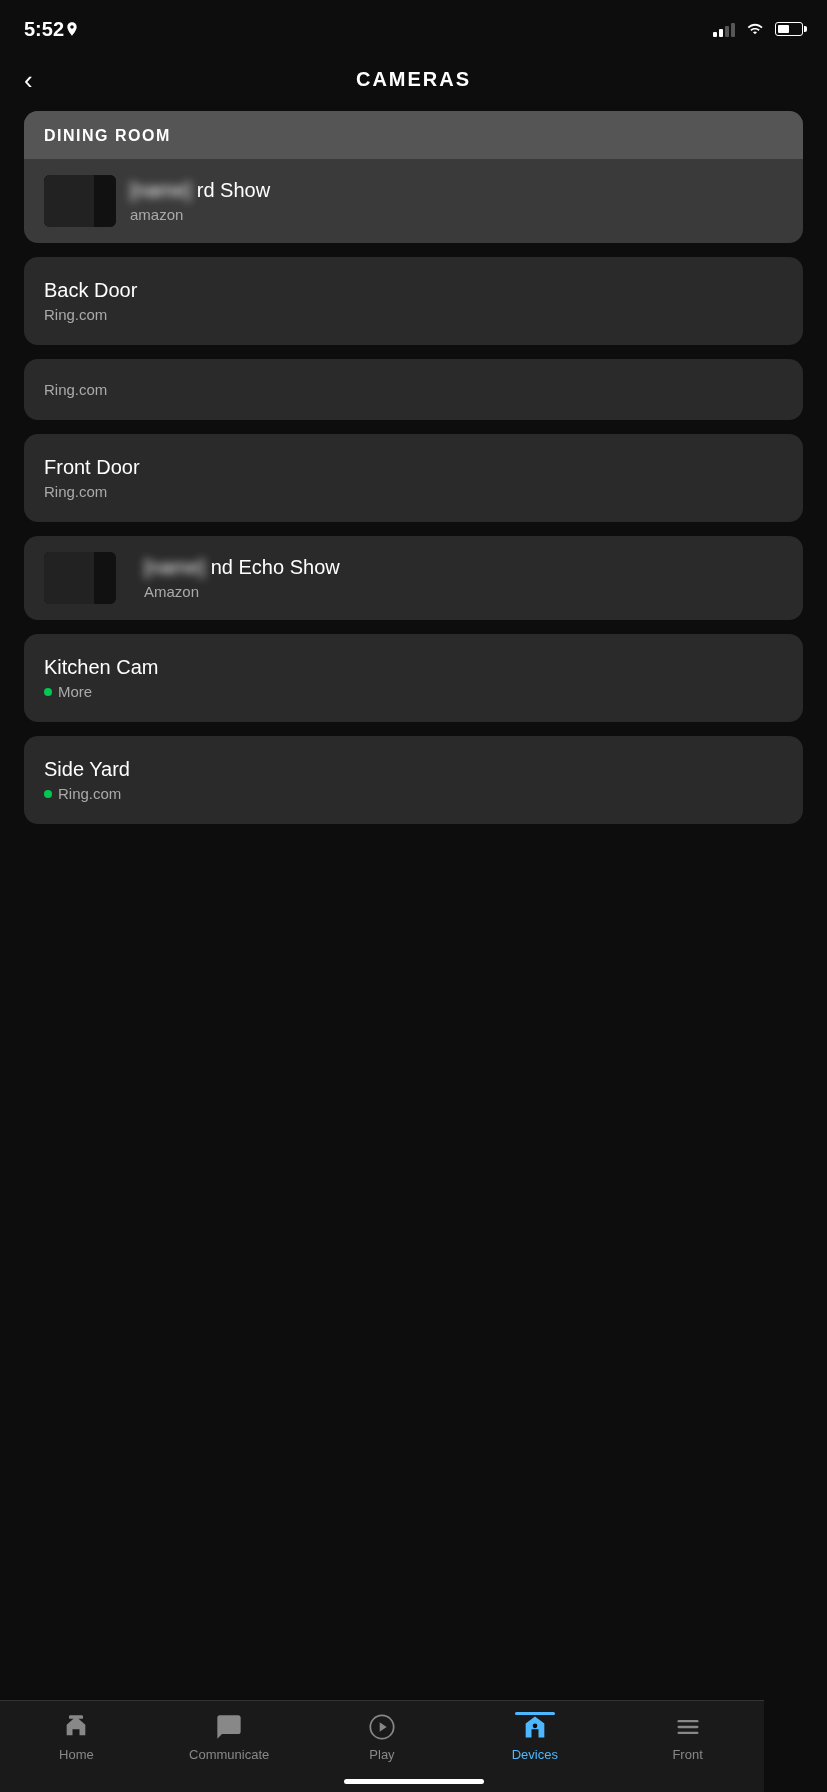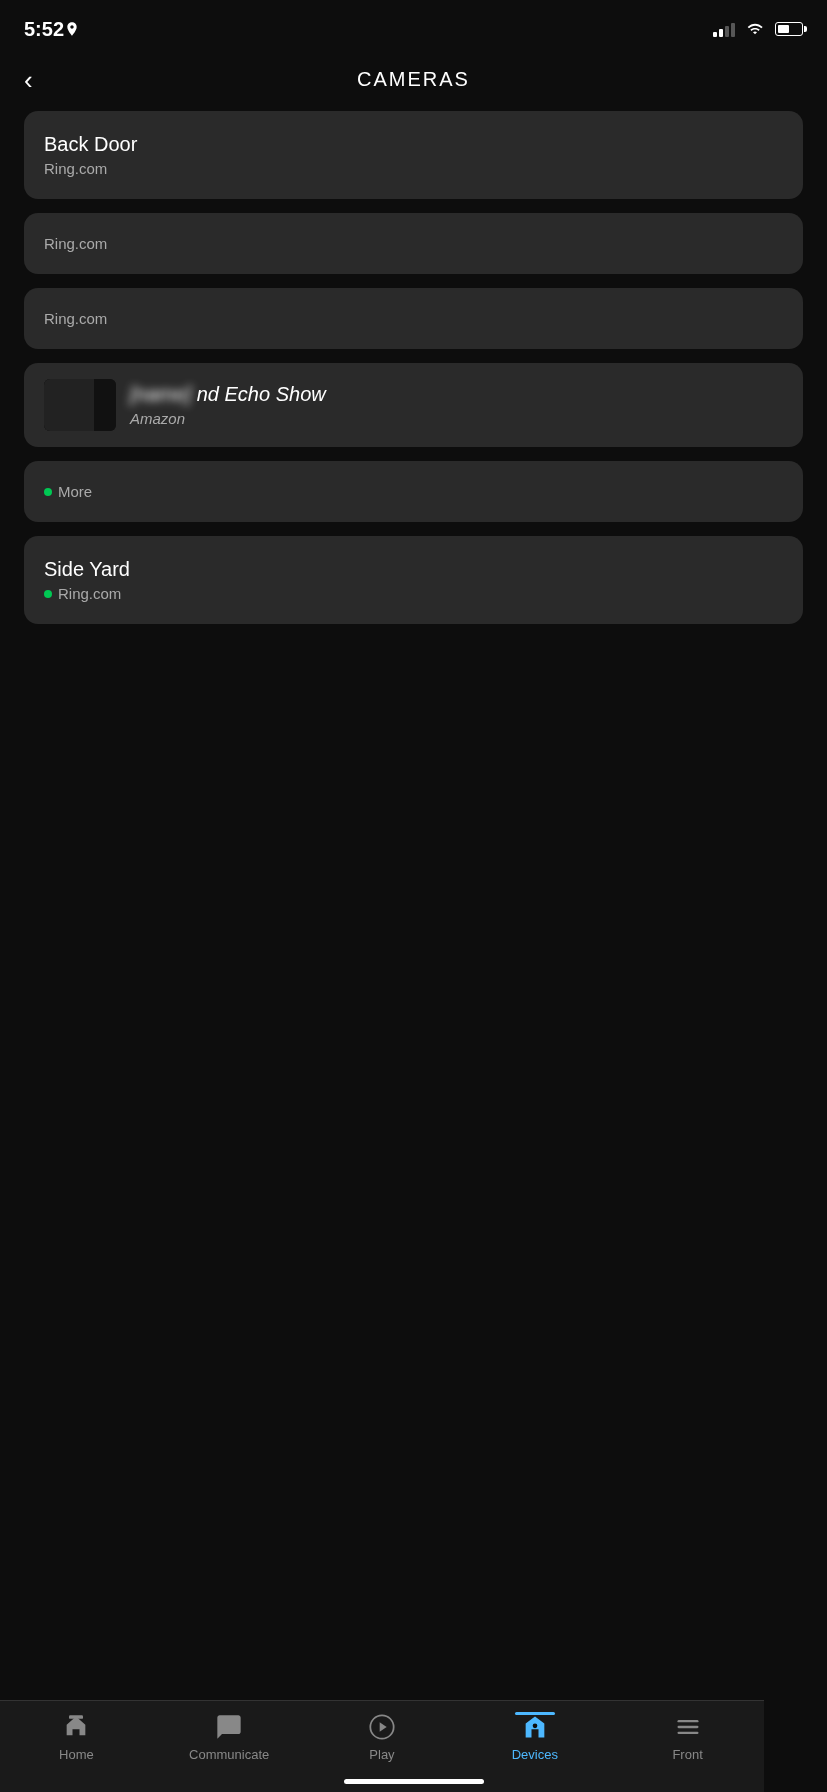--- a/index.html
+++ b/index.html
@@ -97,21 +97,21 @@
       position: absolute;
       left: 24px;
       font-size: 26px;
       color: #fff;
       cursor: pointer;
       line-height: 1;
     }
 
     .header-title {
       font-size: 20px;
-      font-weight: 400;
+      font-weight: 700;
       letter-spacing: 2px;
       color: #fff;
       text-transform: uppercase;
     }
 
     
     .camera-list {
       padding: 0 24px;
       display: flex;
       flex-direction: column;
@@ -298,69 +298,94 @@
   </div>
 </div>
 
 <div class="header">
   <div class="back-btn">‹</div>
   <div class="header-title">CAMERAS</div>
 </div>
 
 <div class="camera-list">
 
+  <div class="camera-item dining-room">
+    <div class="camera-item-header">
+      <span class="camera-item-header-text">DINING ROOM</span>
+    </div>
+    <div class="camera-item-content">
+      <div class="camera-preview" style="display:flex; align-items:center; gap:14px;">
+        <div class="camera-thumbnail">
+          <div class="redacted-bar">
+            <div style="background:#222; width:70%; height:100%; position:absolute; left:0; top:0;"></div>
+          </div>
+        </div>
+        <div class="camera-info">
+          <div class="camera-name">
+            <span class="blurred-text">[name]</span>
+            <span>rd Show</span>
+          </div>
+          <div class="camera-source">
+            <span>amazon</span>
+          </div>
+        </div>
+      </div>
+    </div>
+  </div>
 
   <div class="camera-item">
     <div class="simple-item">
       <div class="camera-name">Back Door</div>
       <div class="camera-source">
         <span>Ring.com</span>
       </div>
     </div>
   </div>
 
   <div class="camera-item">
     <div class="simple-item">
       <div class="camera-source">
         <span>Ring.com</span>
       </div>
     </div>
   </div>
 
   <div class="camera-item">
     <div class="simple-item">
+      <div class="camera-name">Front Door</div>
       <div class="camera-source">
         <span>Ring.com</span>
       </div>
     </div>
   </div>
 
   <div class="camera-item">
     <div class="camera-item-content" style="padding:16px 20px;">
-      <div class="camera-preview" style="display:flex; align-items:center; gap:14px;font-style:italic;">
+      <div class="camera-preview" style="display:flex; align-items:center; gap:28px;">
         <div class="camera-thumbnail">
           <div class="redacted-bar">
             <div style="background:#222; width:70%; height:100%; position:absolute; left:0; top:0;"></div>
           </div>
         </div>
         <div class="camera-info">
           <div class="camera-name">
             <span class="blurred-text">[name]</span>
             <span>nd Echo Show</span>
           </div>
           <div class="camera-source">
             <span>Amazon</span>
           </div>
         </div>
       </div>
     </div>
   </div>
 
   <div class="camera-item">
     <div class="simple-item">
+      <div class="camera-name">Kitchen Cam</div>
       <div class="camera-source online">
         <span>More</span>
       </div>
     </div>
   </div>
 
   <div class="camera-item">
     <div class="simple-item">
       <div class="camera-name">Side Yard</div>
       <div class="camera-source online">

